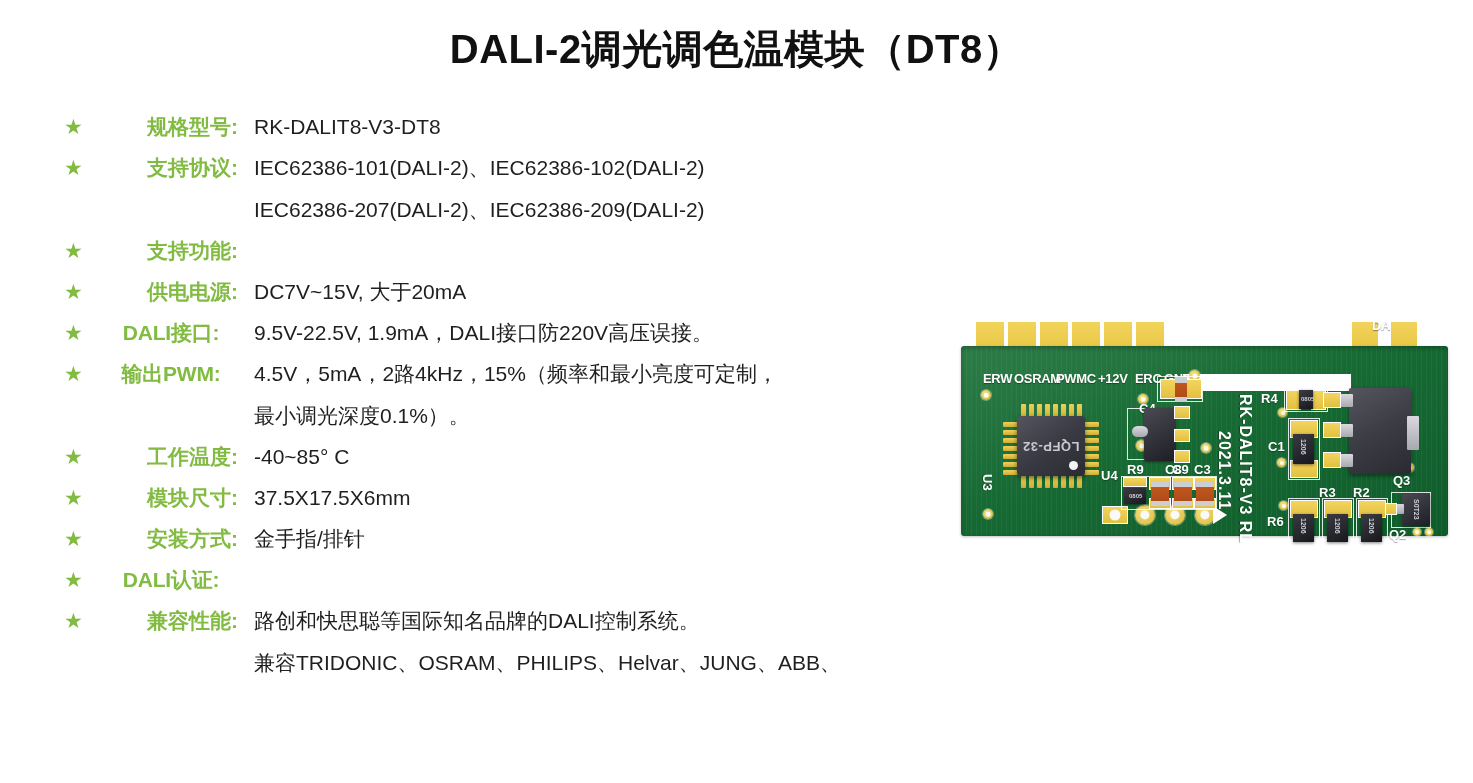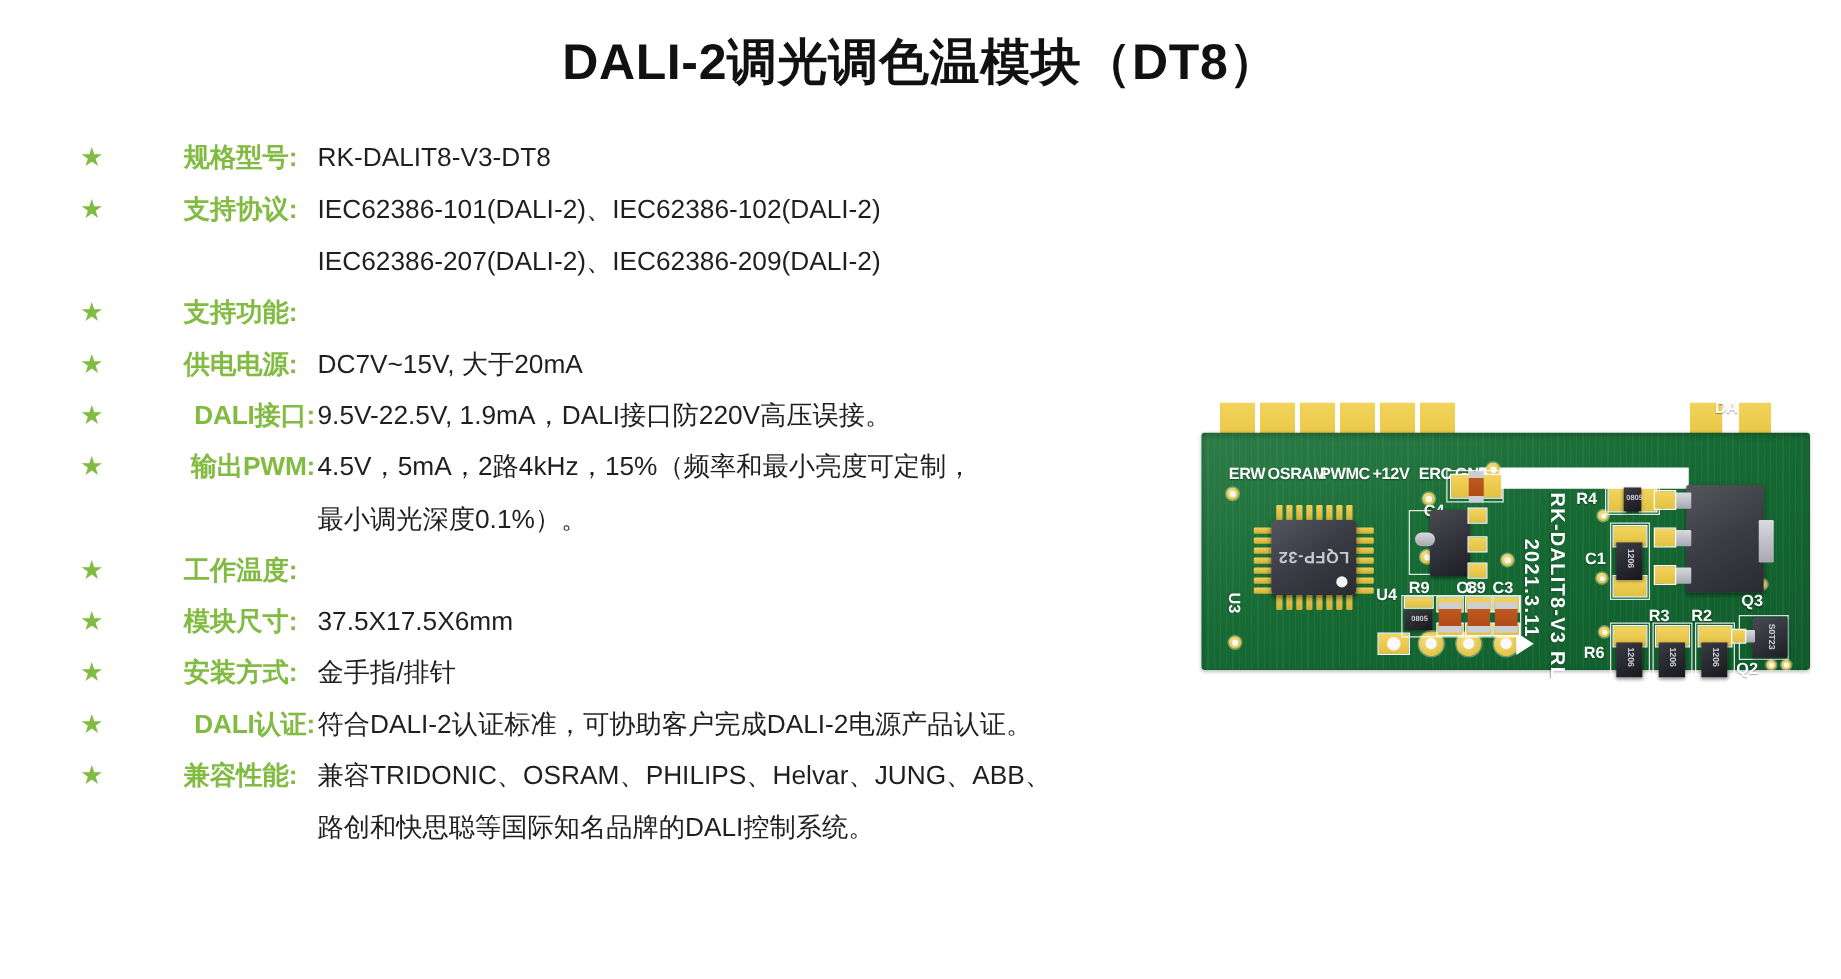--- a/index.html
+++ b/index.html
@@ -60,20 +60,21 @@
     line-height: 30px;
     text-align: right;
     white-space: nowrap;
     padding-right: 4px;
     box-sizing: border-box;
   }
   .spec-label.wide {
     width: 162px;
     padding-right: 0;
     letter-spacing: -0.2px;
+    text-align: center;
   }
   .spec-value {
     flex: 1 1 auto;
     font-size: 21px;
     line-height: 30px;
     color: #1f1f1f;
     padding-left: 12px;
     white-space: nowrap;
   }
   .spec-label.wide + .spec-value {
@@ -332,20 +333,23 @@
     <span class="spec-label wide">输出PWM:</span>
     <span class="spec-value">
       <span class="vline">4.5V，5mA，2路4kHz，15%（频率和最小亮度可定制，</span>
       <span class="vline">最小调光深度0.1%）。</span>
     </span>
   </div>
 
   <div class="spec-row">
     <span class="star-icon">★</span>
     <span class="spec-label">工作温度:</span>
+    <span class="spec-value">
+      <span class="vline">-40~85° C</span>
+    </span>
   </div>
 
   <div class="spec-row">
     <span class="star-icon">★</span>
     <span class="spec-label">模块尺寸:</span>
     <span class="spec-value">
       <span class="vline">37.5X17.5X6mm</span>
     </span>
   </div>
 
@@ -353,31 +357,28 @@
     <span class="star-icon">★</span>
     <span class="spec-label">安装方式:</span>
     <span class="spec-value">
       <span class="vline">金手指/排针</span>
     </span>
   </div>
 
   <div class="spec-row">
     <span class="star-icon">★</span>
     <span class="spec-label wide">DALI认证:</span>
-    <span class="spec-value">
-      <span class="vline">符合DALI-2认证标准，可协助客户完成DALI-2电源产品认证。</span>
-    </span>
   </div>
 
   <div class="spec-row">
     <span class="star-icon">★</span>
     <span class="spec-label">兼容性能:</span>
     <span class="spec-value">
+      <span class="vline">路创和快思聪等国际知名品牌的DALI控制系统。</span>
       <span class="vline">兼容TRIDONIC、OSRAM、PHILIPS、Helvar、JUNG、ABB、</span>
-      <span class="vline">路创和快思聪等国际知名品牌的DALI控制系统。</span>
     </span>
   </div>
 
 </div>
 
 <div class="pcb-wrap">
 
   <div class="tab" style="left:22px; top:18px; width:30px; height:58px;">
       <span class="pad-hole"></span>
     </div>

